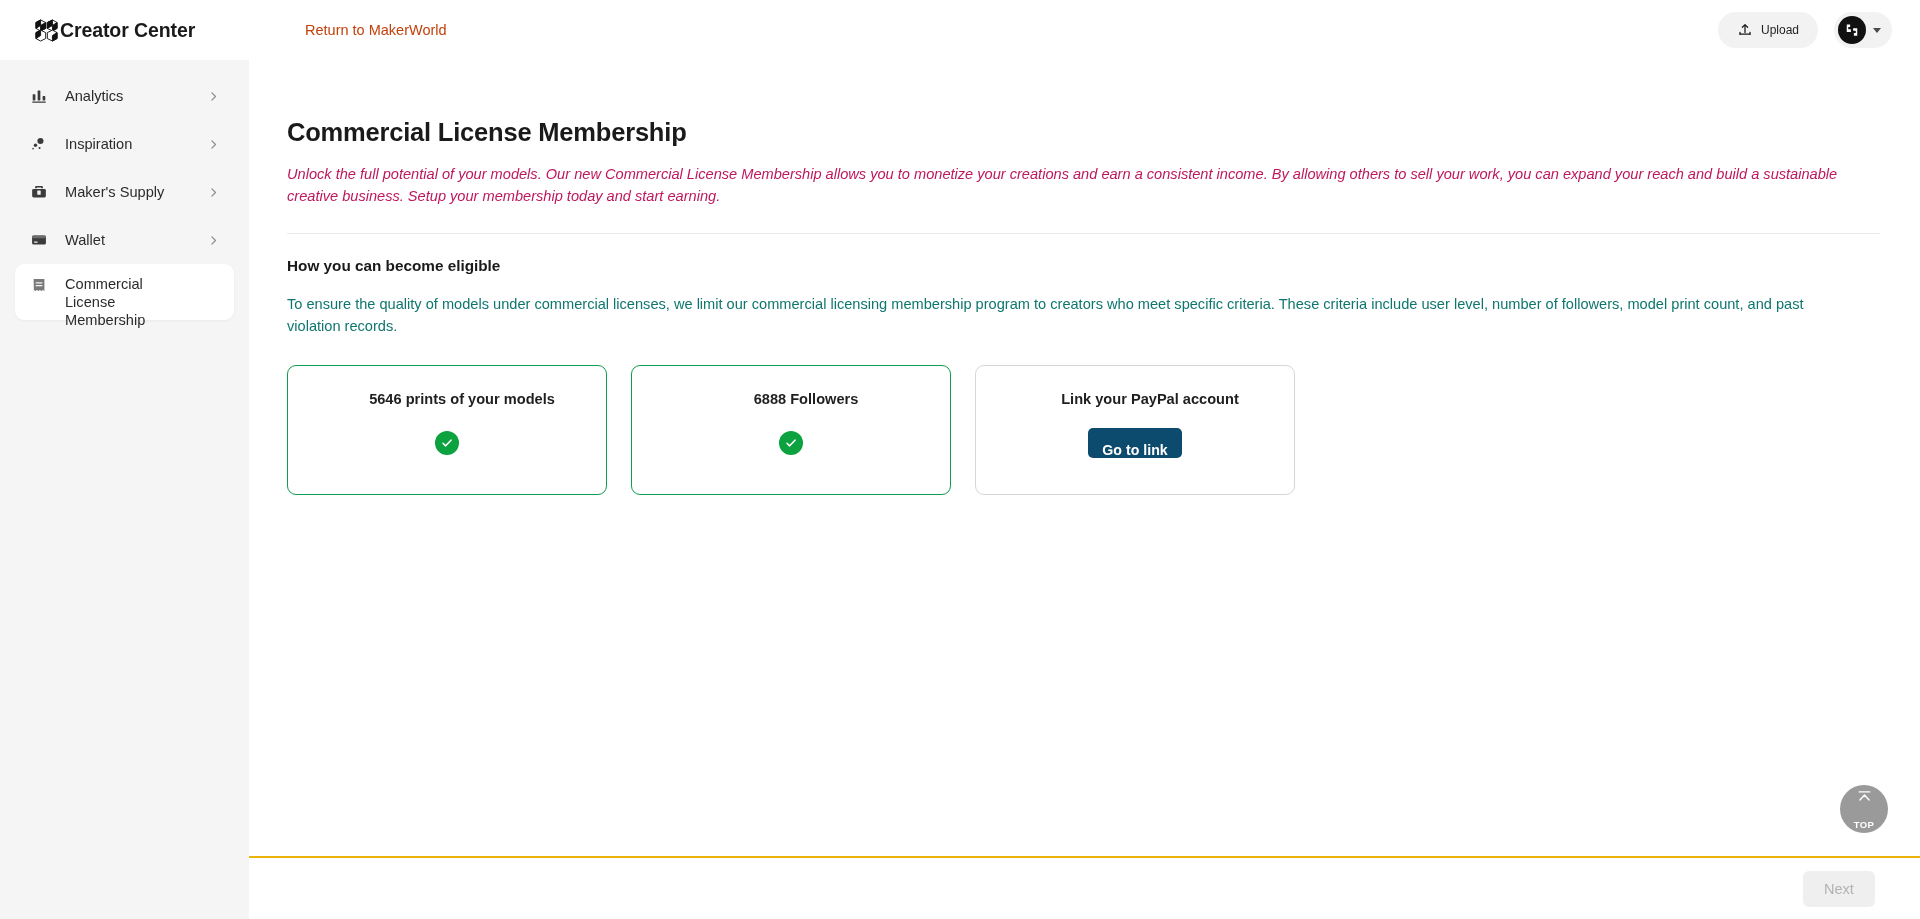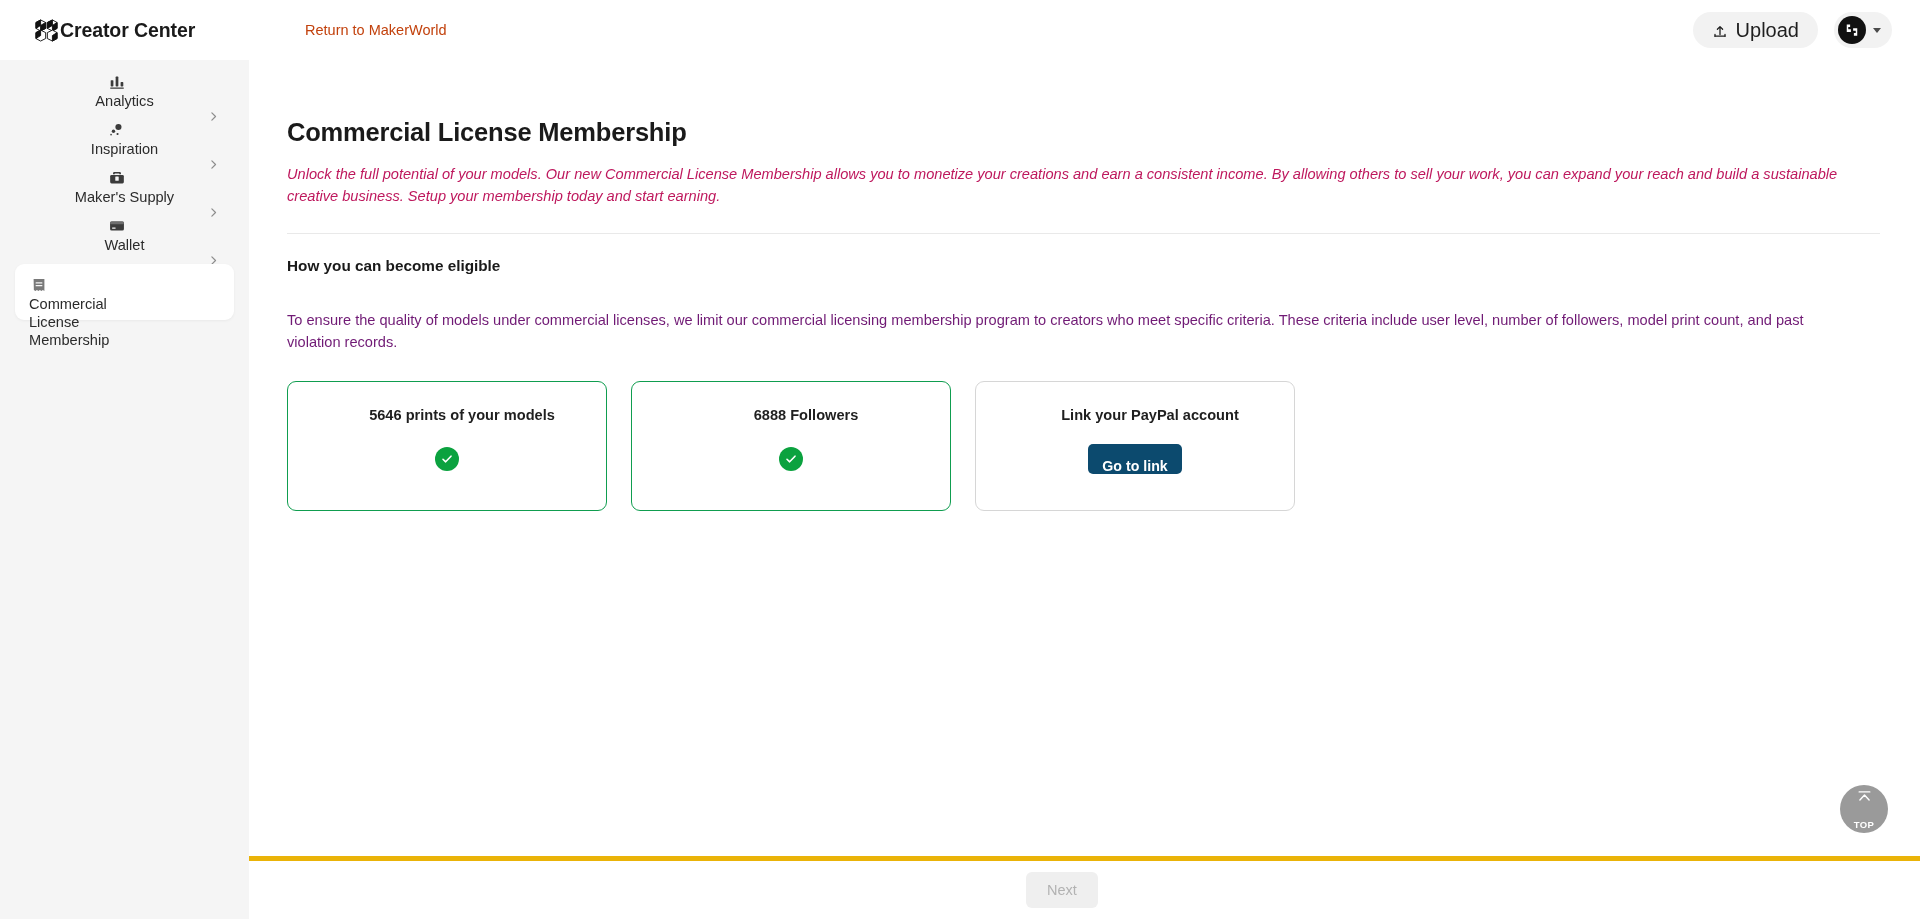--- a/index.html
+++ b/index.html
@@ -74,21 +74,21 @@
   .upload-btn {
     display: flex;
     align-items: center;
     gap: 8px;
     height: 36px;
     padding: 0 19px;
     border: none;
     border-radius: 18px;
     background: #f2f2f2;
     color: #1f1f1f;
-    font-size: 20px;
+    font-size: 12px;
     font-family: inherit;
     cursor: pointer;
   }
 
   .upload-icon { width: 16px; height: 16px; display: block; }
 
   .user-chip {
     display: flex;
     align-items: center;
     gap: 7px;
@@ -139,21 +139,20 @@
   .nav-item {
     position: relative;
     display: flex;
     align-items: center;
     height: 48px;
     margin: 0 15px;
     padding: 0 14px 0 14px;
     border-radius: 9px;
     cursor: pointer;
     color: #2b2b2b;
-    flex-direction: column;
   }
 
   .nav-item.active {
     background: #ffffff;
     height: 56px;
     align-items: flex-start;
     padding-top: 11px;
     box-shadow: 0 1px 3px rgba(0,0,0,0.05);
   }
 
@@ -230,24 +229,24 @@
   }
 
   .section-title {
     margin-top: 23px;
     font-size: 15.3px;
     font-weight: 700;
     color: #1a1a1a;
   }
 
   .section-desc {
-    margin-top: 34px;
+    margin-top: 18px;
     font-size: 14.6px;
     line-height: 22px;
-    color: #701a75;
+    color: #0f766e;
     max-width: 1560px;
   }
 
   .cards {
     display: flex;
     gap: 24px;
     margin-top: 28px;
   }
 
   .card {
@@ -303,25 +302,25 @@
     font-weight: 700;
     font-family: inherit;
     cursor: pointer;
     white-space: nowrap;
   }
 
   
   .footer {
     flex: 0 0 63px;
     height: 63px;
-    border-top: 5px solid #eab308;
+    border-top: 2px solid #eab308;
     background: #ffffff;
     display: flex;
     align-items: center;
-    justify-content: center;
+    justify-content: flex-end;
     padding-right: 45px;
   }
 
   .next-btn {
     height: 36px;
     min-width: 72px;
     padding: 0 20px;
     border: none;
     border-radius: 6px;
     background: #efefef;

